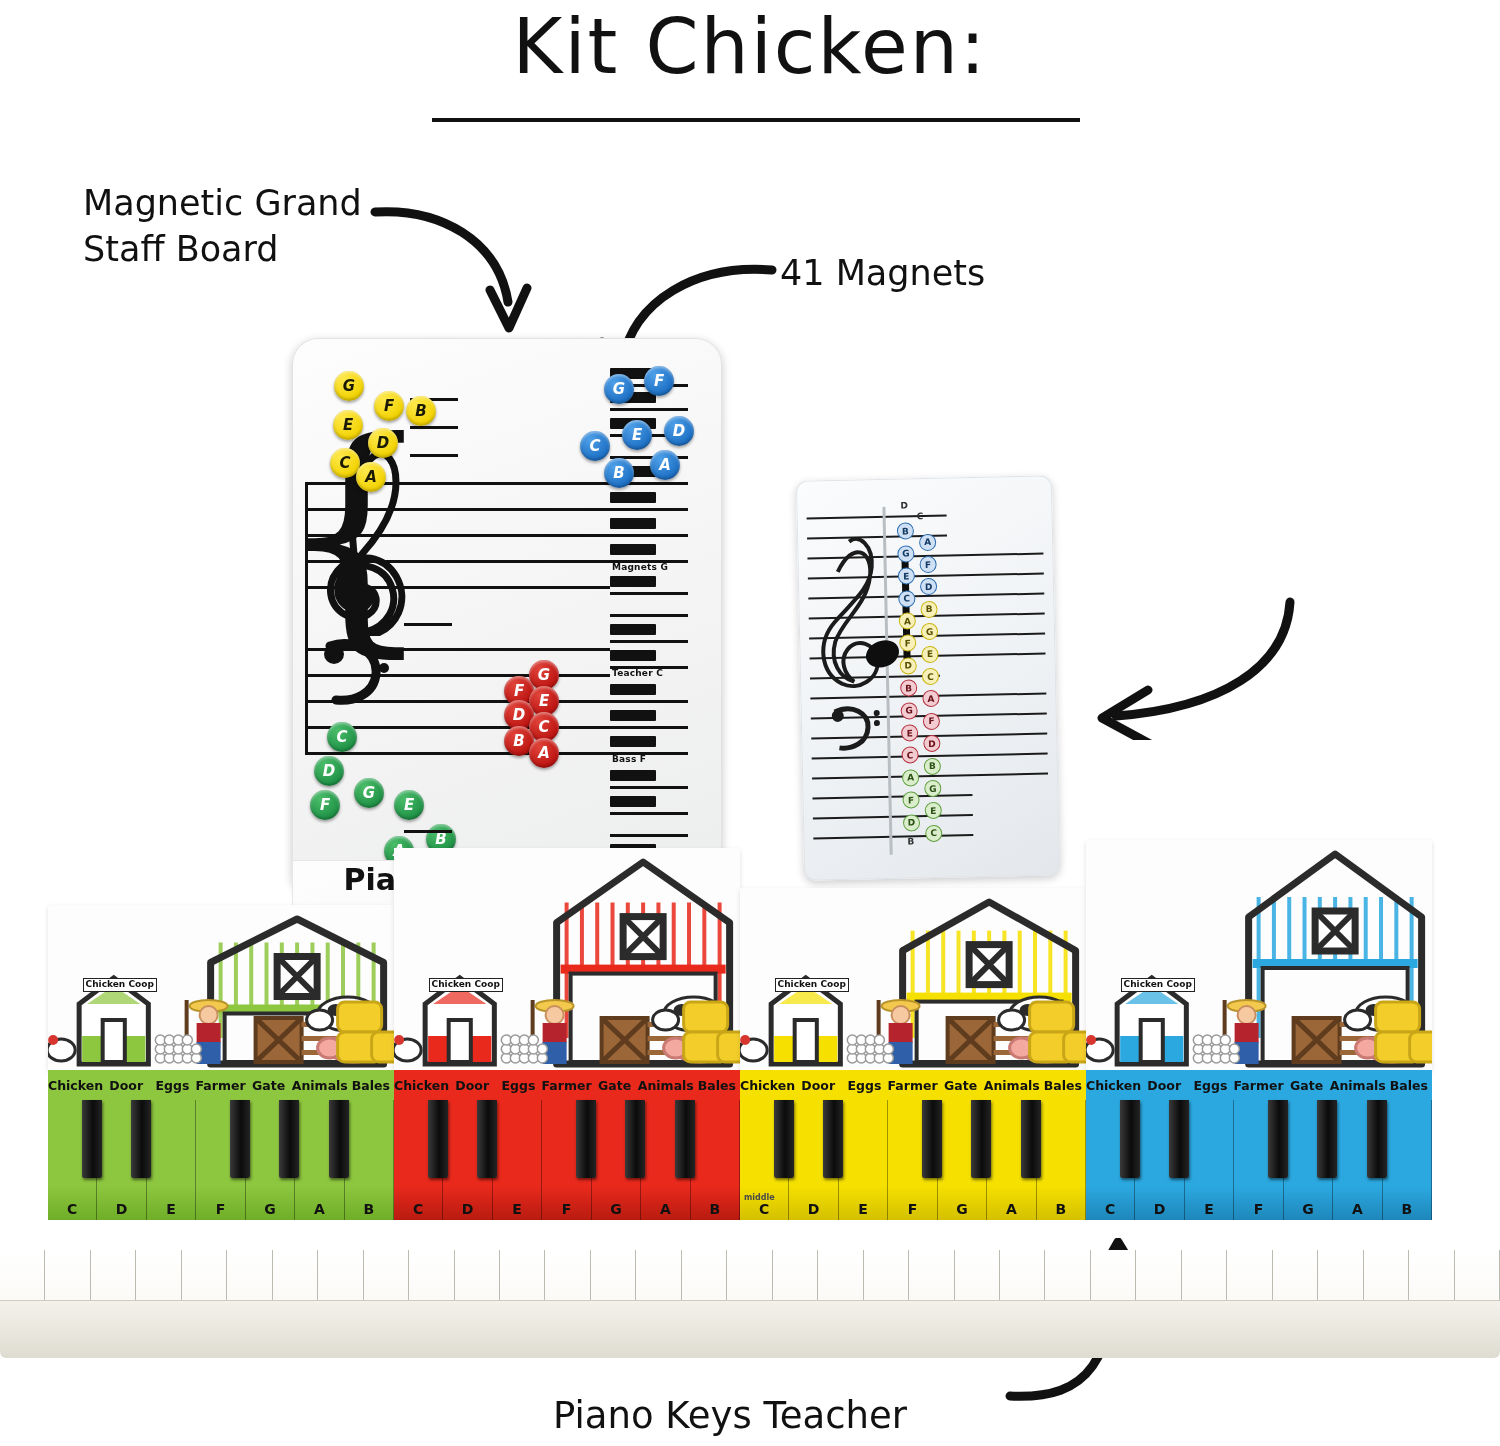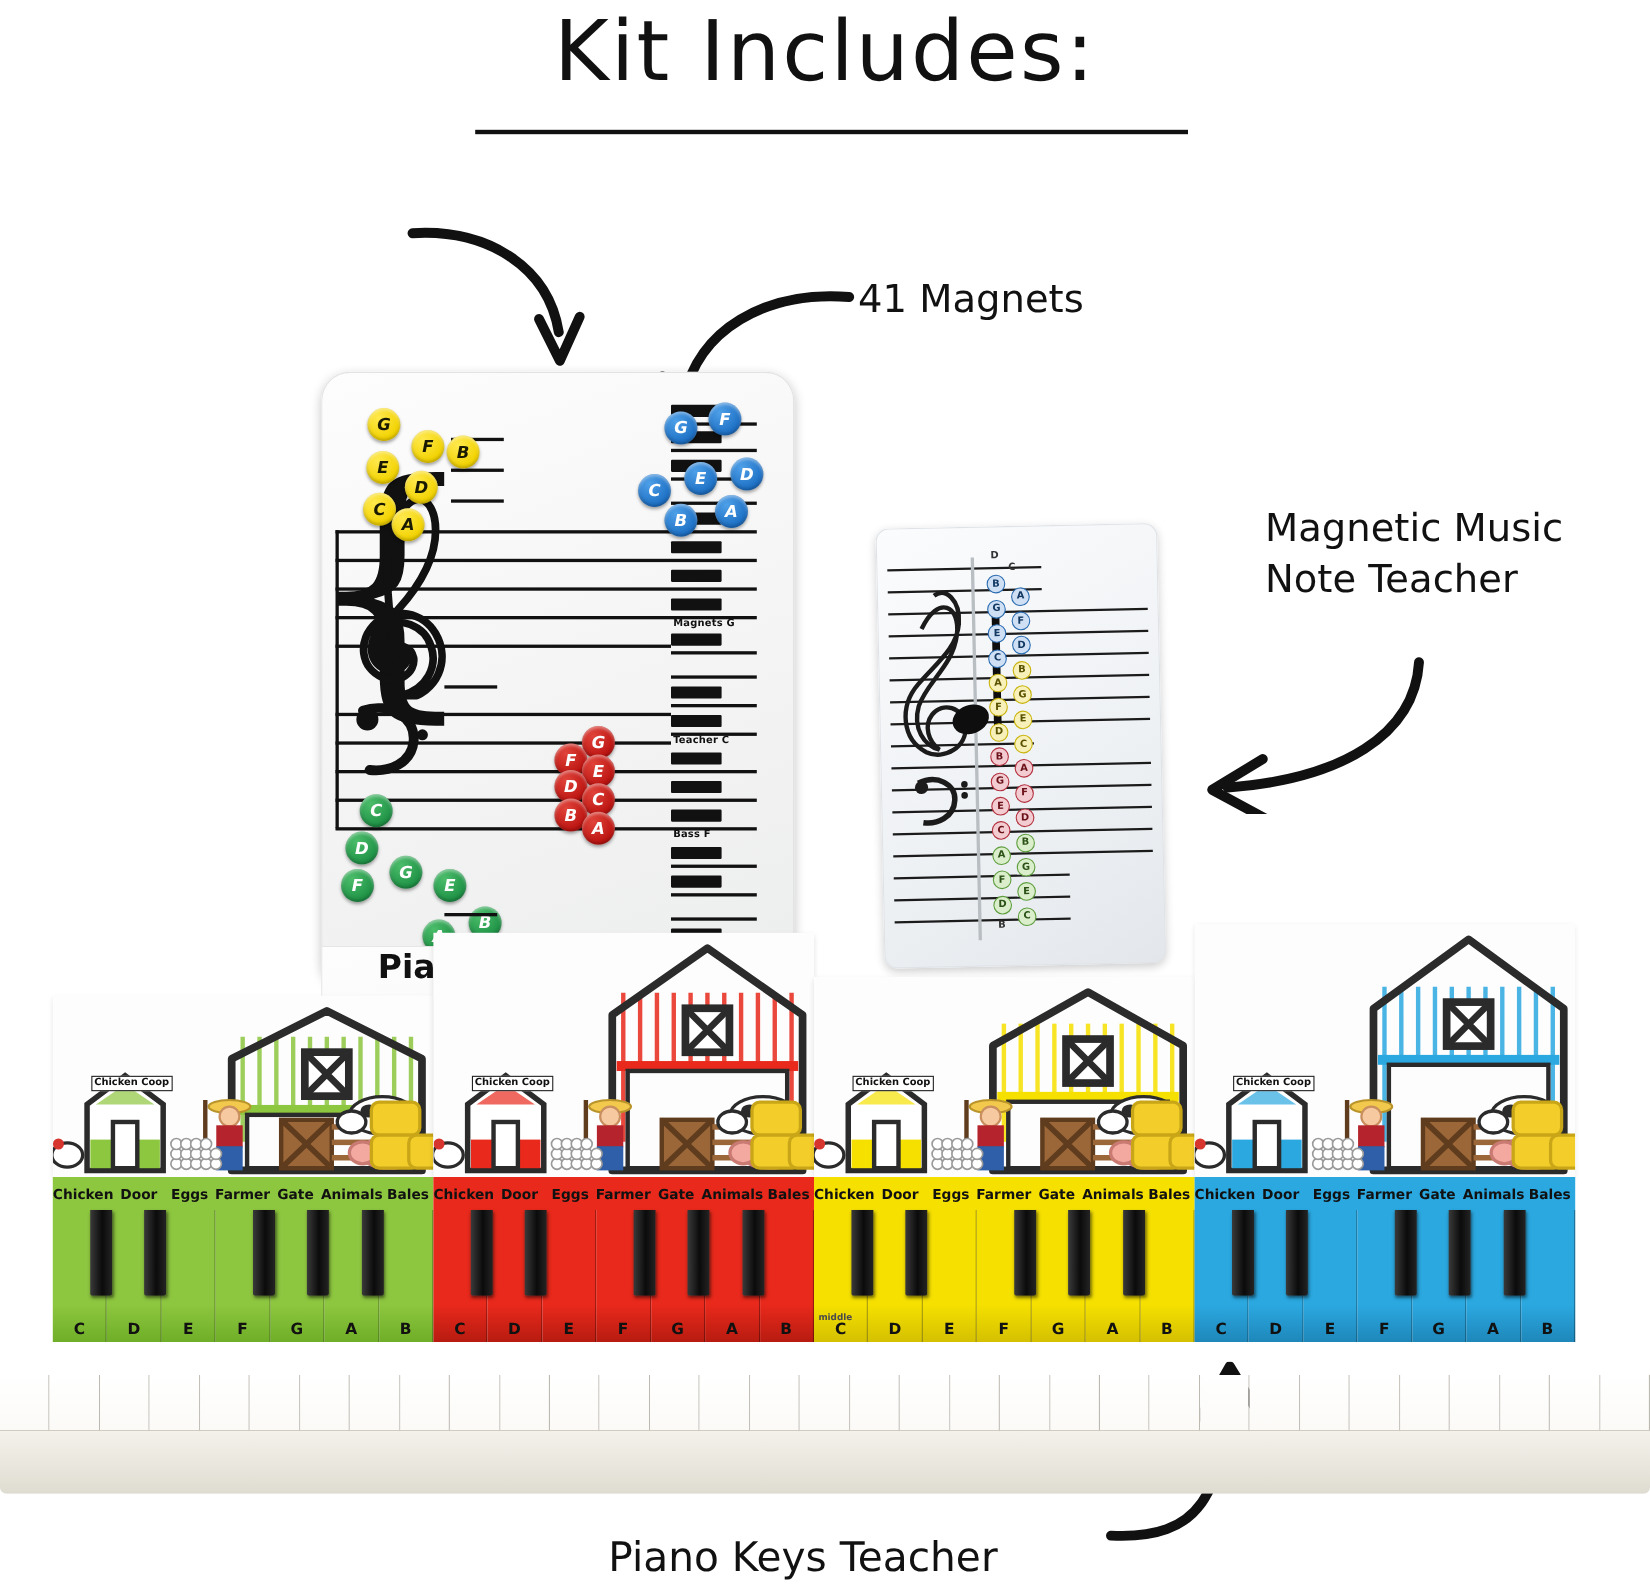--- a/index.html
+++ b/index.html
@@ -175,26 +175,26 @@
     position:absolute; background:#fff; border:1.5px solid #222;
     font-size:9px; font-weight:bold; color:#111; text-align:center;
     line-height:1.1; padding:1px 2px; white-space:nowrap;
   }
 </style>
 </head>
 <body>
 
 <div class="stage">
 
-  <div class="title">Kit Includes:</div>
+  <div class="title">Kit Chicken:</div>
   <div class="title-rule"></div>
 
+  <div class="callout" id="cal-staff">Magnetic Grand
+Staff Board</div>
   <div class="callout" id="cal-magnets">41 Magnets</div>
-  <div class="callout" id="cal-note">Magnetic Music
-Note Teacher</div>
   <div class="callout" id="cal-keys">Piano Keys Teacher</div>
 
   <svg class="arrow" style="left:370px; top:190px;" width="170" height="160" viewBox="0 0 170 160">
     <path d="M5 22 C70 18 128 50 138 112" stroke="#111" stroke-width="9" fill="none" stroke-linecap="round"></path>
     <path d="M120 100 L139 138 L157 98" stroke="#111" stroke-width="9" fill="none" stroke-linecap="round" stroke-linejoin="round"></path>
   </svg>
 
   <svg class="arrow" style="left:600px; top:258px;" width="180" height="140" viewBox="0 0 180 140">
     <path d="M172 12 C96 6 34 42 22 104" stroke="#111" stroke-width="9" fill="none" stroke-linecap="round"></path>
     <path d="M2 84 L21 128 L44 96" stroke="#111" stroke-width="9" fill="none" stroke-linecap="round" stroke-linejoin="round"></path>

